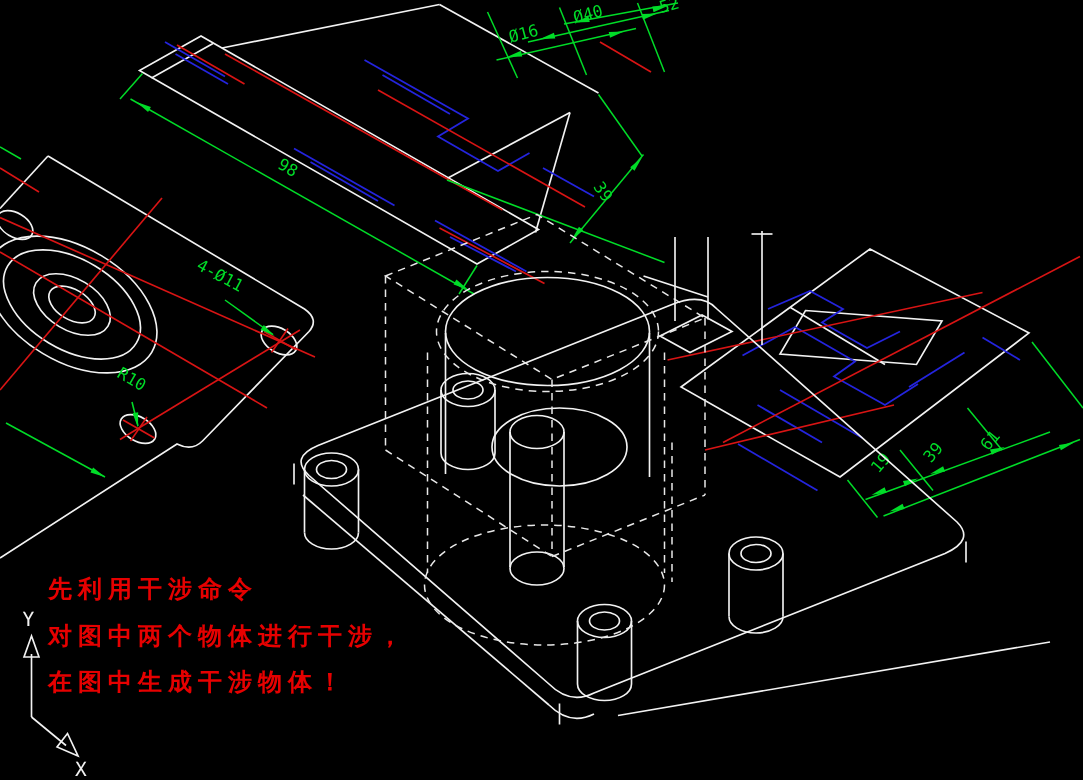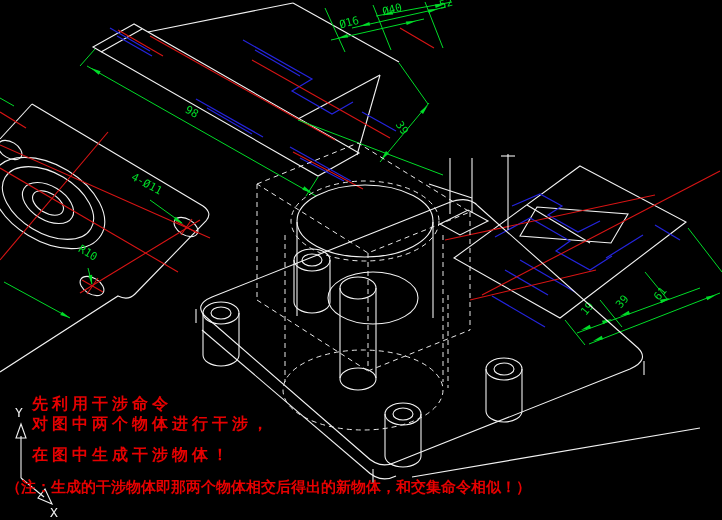--- a/index.html
+++ b/index.html
@@ -229,17 +229,16 @@
   <g>
     <line class="w" x1="21" y1="478" x2="21" y2="436"></line>
     <path class="w" d="M21,424 L16,438 L26,438 Z"></path>
     <line class="w" x1="21" y1="478" x2="44" y2="497"></line>
     <path class="w" d="M52,504 L38,498 L45,489 Z"></path>
     <text class="wt" x="15" y="417">Y</text>
     <text class="wt" x="50" y="517">X</text>
   </g>
 </svg>
 
-<div class="note n123" style="left:32px;top:394px;">先利用干涉命令</div>
+<div class="note n123" style="left:32px;top:383px;">先利用干涉命令</div>
 <div class="note n123" style="left:32px;top:445px;">在图中生成干涉物体！</div>
 <div class="note n123" style="left:32px;top:414px;">对图中两个物体进行干涉，</div>
-<div class="note n4" style="left:6px;top:478px;">（注：生成的干涉物体即那两个物体相交后得出的新物体，和交集命令相似！）</div>
 </div>
 
 </body></html>

